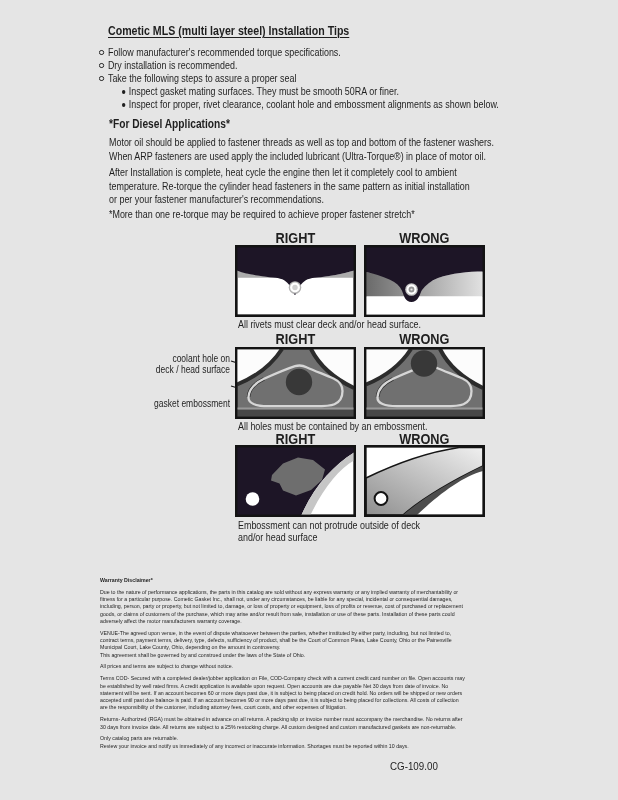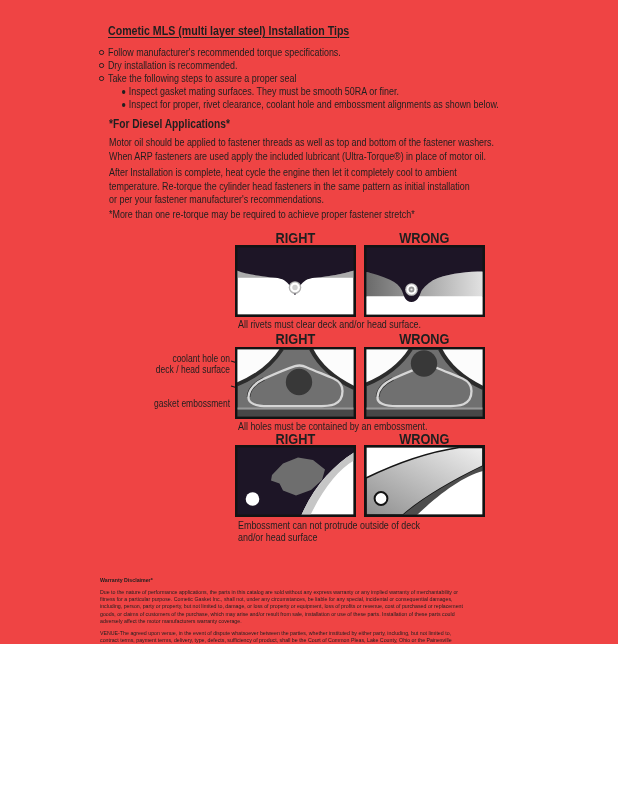--- a/index.html
+++ b/index.html
@@ -1,17 +1,17 @@
 <!DOCTYPE html>
 <html><head>
 <meta charset="utf-8">
 <style>
   html,body{margin:0;padding:0;background:#ffffff;}
   .page{
-    position:relative;width:618px;height:644px;background:#ef4444;
+    position:relative;width:618px;height:800px;background:#e5e5e5;
     font-family:"Liberation Sans",sans-serif;color:#1f1f1f;overflow:hidden;
   }
   .abs{position:absolute;}
   
   .cx{transform:scaleX(0.85);transform-origin:0 0;}
   .pre{white-space:pre-line;}
 
   .title{font-size:12.5px;font-weight:bold;text-decoration:underline;text-decoration-thickness:1.2px;text-underline-offset:2px;white-space:nowrap;}
   .bullets{font-size:10.5px;line-height:13px;width:560px;}
   .b-row{white-space:nowrap;}

